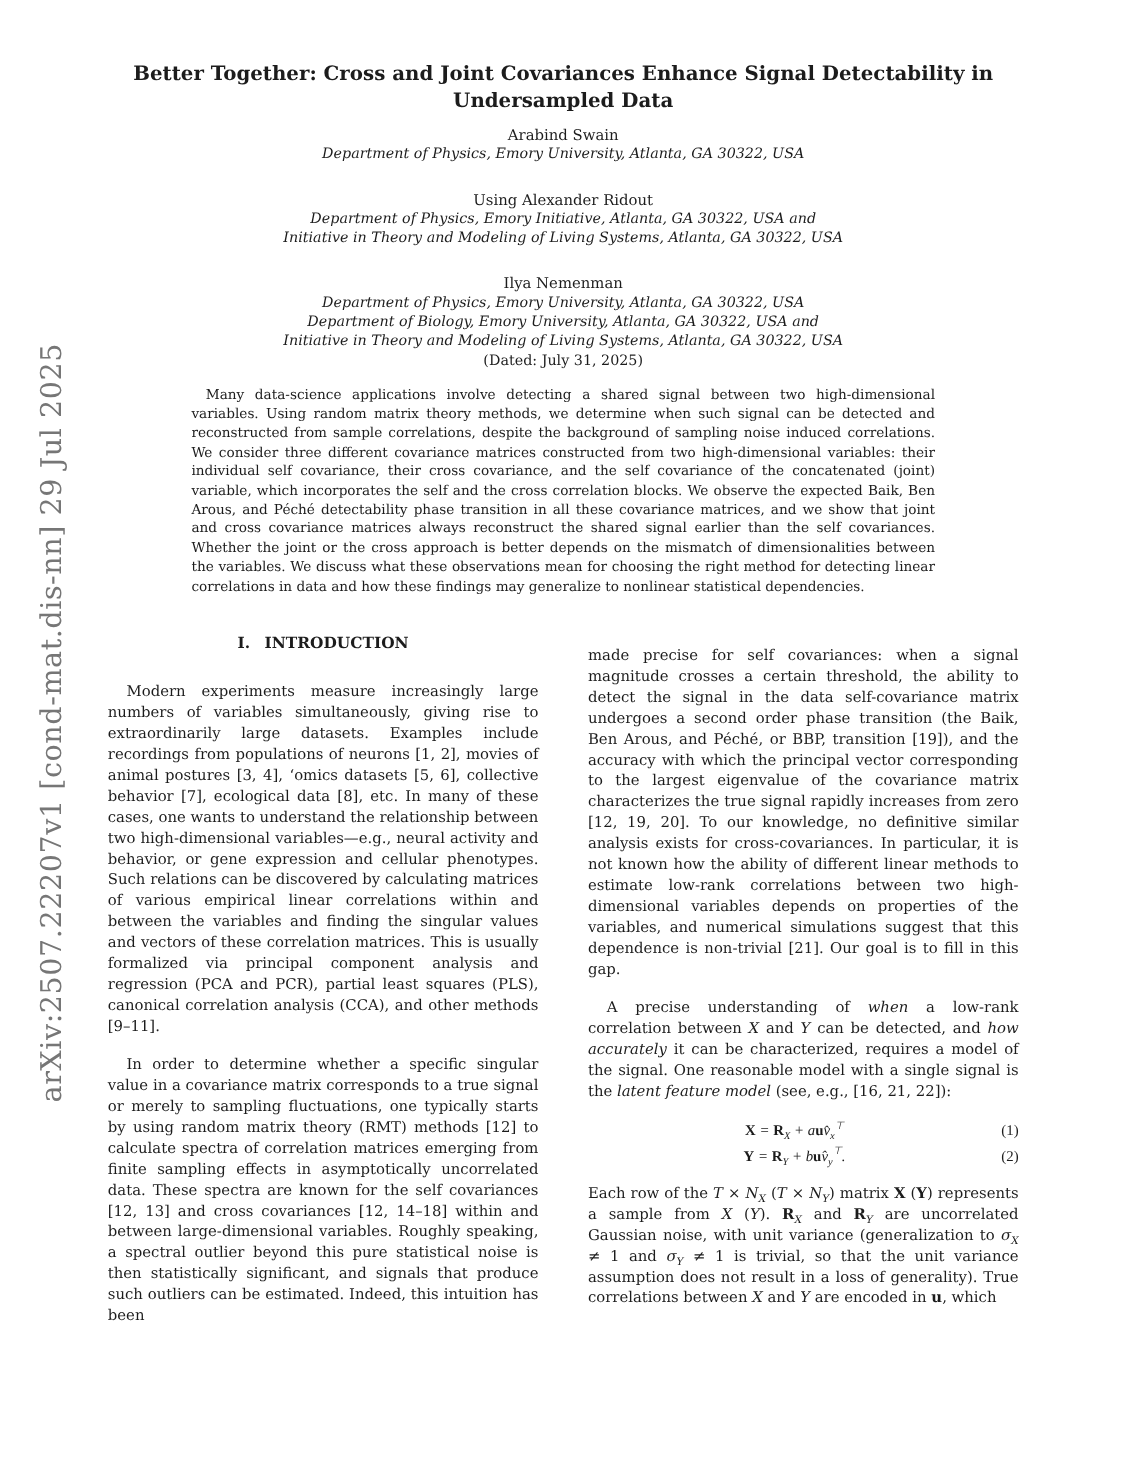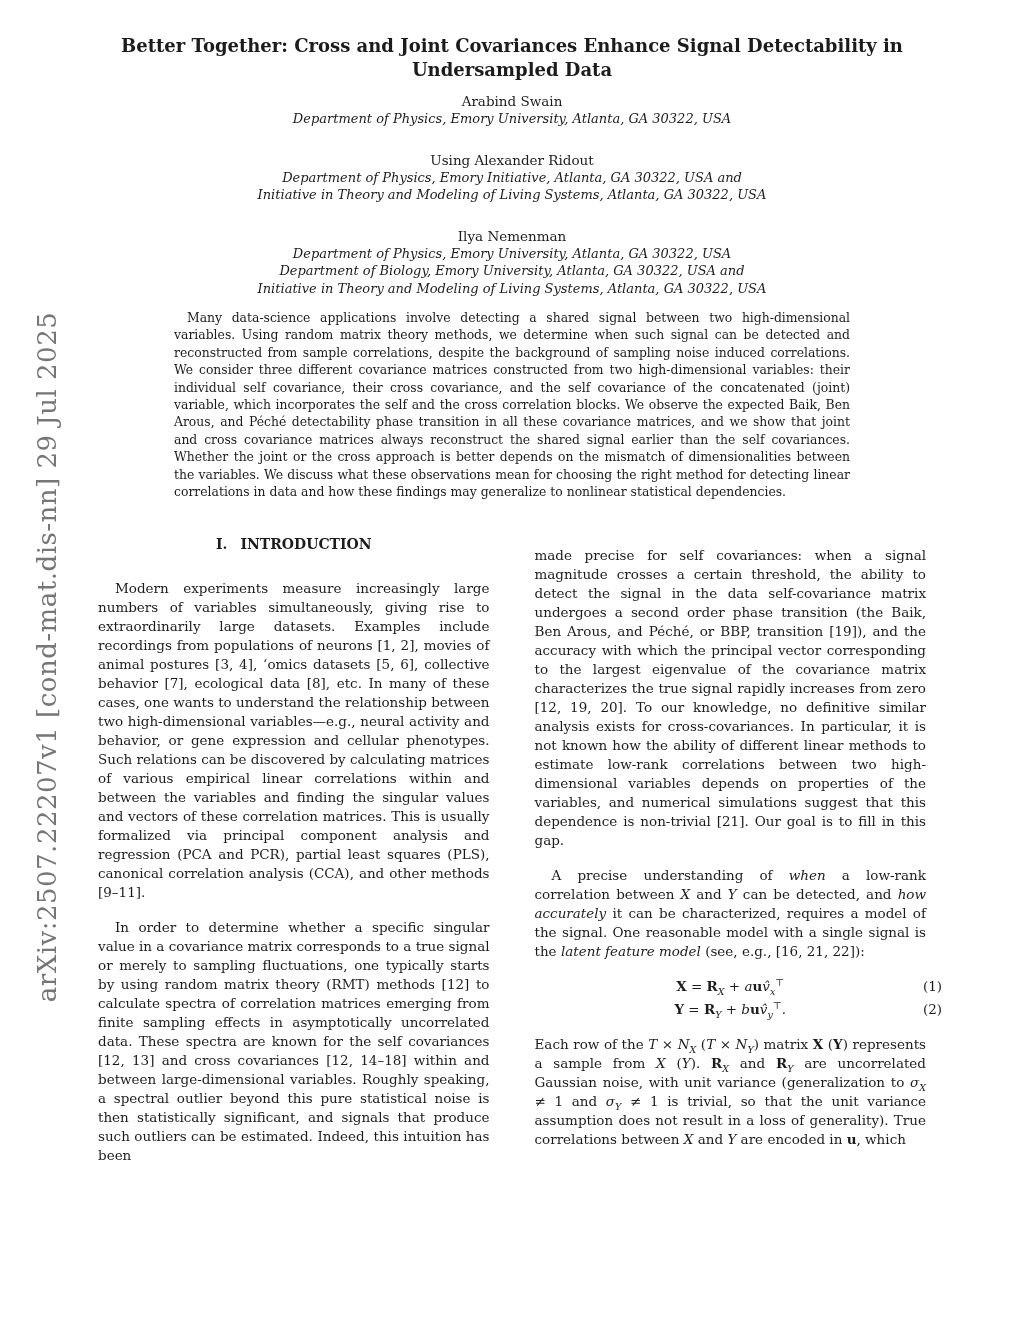--- a/index.html
+++ b/index.html
@@ -14,21 +14,21 @@
   .watermark {
     position:absolute;
     left:47px; top:657px;
     transform:translate(-50%,-50%) rotate(-90deg);
     transform-origin:center center;
     white-space:nowrap;
     font-size:26px;
     color:#767676;
     letter-spacing:0.5px;
   }
-  .content { padding-top:34px; }
+  .content { padding-top:56px; }
   .title {
     width:800px; margin:0 auto;
     text-align:center;
     font-size:18px; font-weight:bold;
     line-height:24px;
   }
   .authors { text-align:center; margin-top:10px; }
   .author-block { margin-top:23px; }
   .author-block:first-child { margin-top:0; }
   .author-name { font-size:13.5px; line-height:18px; }
@@ -50,21 +50,21 @@
     font-size:14px; font-weight:bold;
     margin:6px 0 27px 0;
   }
   .section-heading .secnum { margin-right:13px; }
   .col p {
     margin:16px;
     font-size:13.5px; line-height:19px;
     text-align:justify;
   }
   .col p.indent { text-indent:17px; }
-  .equations { margin:13px 0 13px 0; }
+  .equations { margin:13px 16px 13px 0;font-family:Liberation Serif, serif; }
   .equation {
     position:relative;
     font-size:13.5px; line-height:19px;
     text-align:center;
     margin:4px 0;
   }
   .equation .formula { font-style:italic; }
   .equation .formula b { font-style:normal; font-weight:bold; }
   .equation .eqnum {
     position:absolute; right:0; top:0;
@@ -90,20 +90,21 @@
       <div class="author-name">Using Alexander Ridout</div>
       <div class="affil">Department of Physics, Emory Initiative, Atlanta, GA 30322, USA and</div>
       <div class="affil">Initiative in Theory and Modeling of Living Systems, Atlanta, GA 30322, USA</div>
     </div>
     <div class="author-block">
       <div class="author-name">Ilya Nemenman</div>
       <div class="affil">Department of Physics, Emory University, Atlanta, GA 30322, USA</div>
       <div class="affil">Department of Biology, Emory University, Atlanta, GA 30322, USA and</div>
       <div class="affil">Initiative in Theory and Modeling of Living Systems, Atlanta, GA 30322, USA</div>
     </div>
+    <div class="dated">(Dated: July 31, 2025)</div>
   </div>
 
   <div class="abstract">Many data-science applications involve detecting a shared signal between two high-dimensional variables. Using random matrix theory methods, we determine when such signal can be detected and reconstructed from sample correlations, despite the background of sampling noise induced correlations. We consider three different covariance matrices constructed from two high-dimensional variables: their individual self covariance, their cross covariance, and the self covariance of the concatenated (joint) variable, which incorporates the self and the cross correlation blocks. We observe the expected Baik, Ben Arous, and Péché detectability phase transition in all these covariance matrices, and we show that joint and cross covariance matrices always reconstruct the shared signal earlier than the self covariances. Whether the joint or the cross approach is better depends on the mismatch of dimensionalities between the variables. We discuss what these observations mean for choosing the right method for detecting linear correlations in data and how these findings may generalize to nonlinear statistical dependencies.</div>
 
   <div class="columns">
 
     <div class="col">
       <div class="section-heading">
         <span class="secnum">I.</span><span>INTRODUCTION</span>
       </div>

